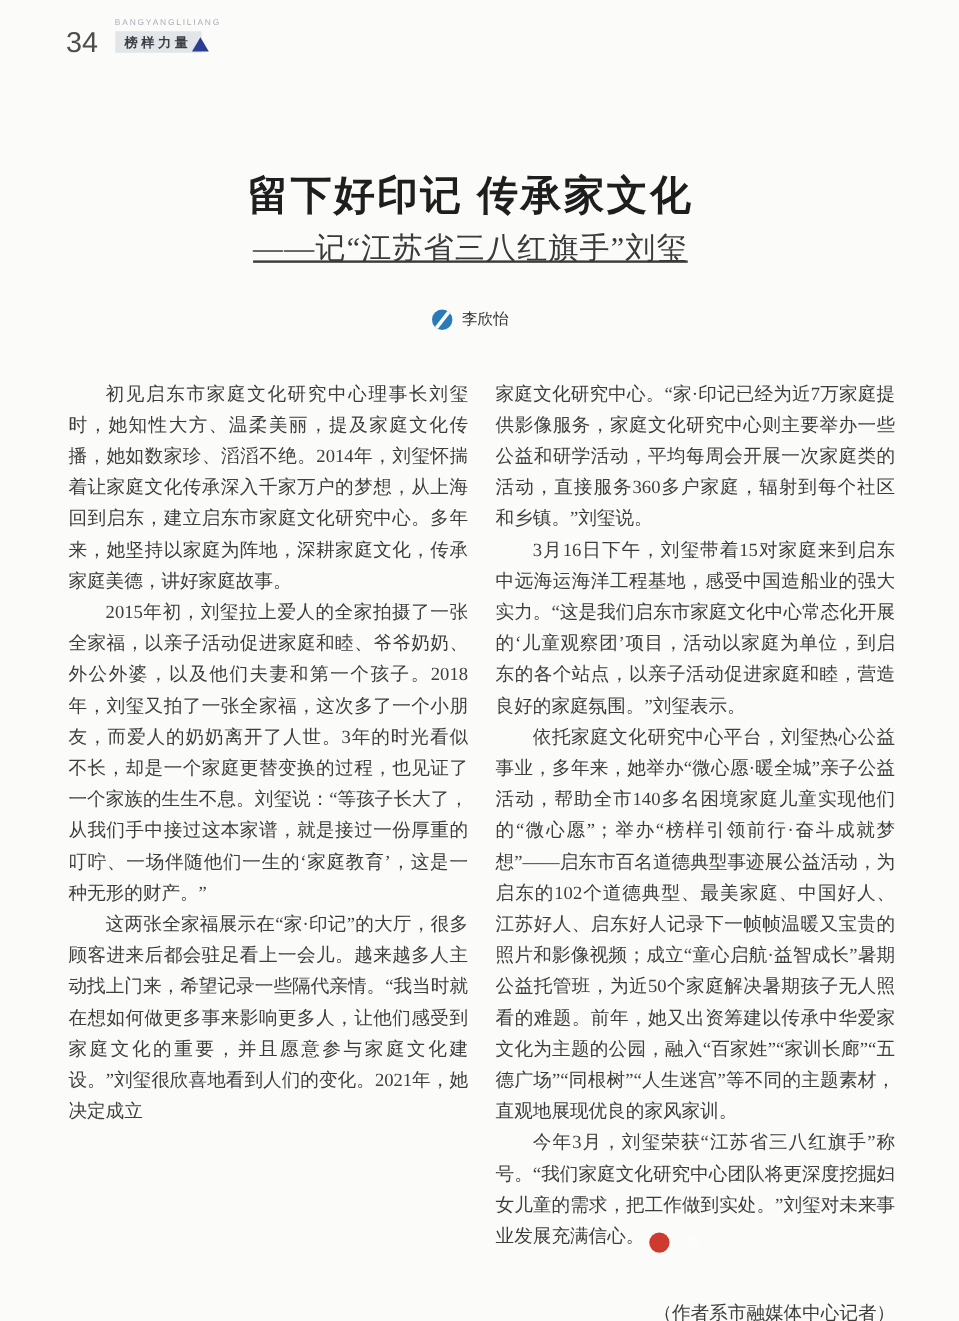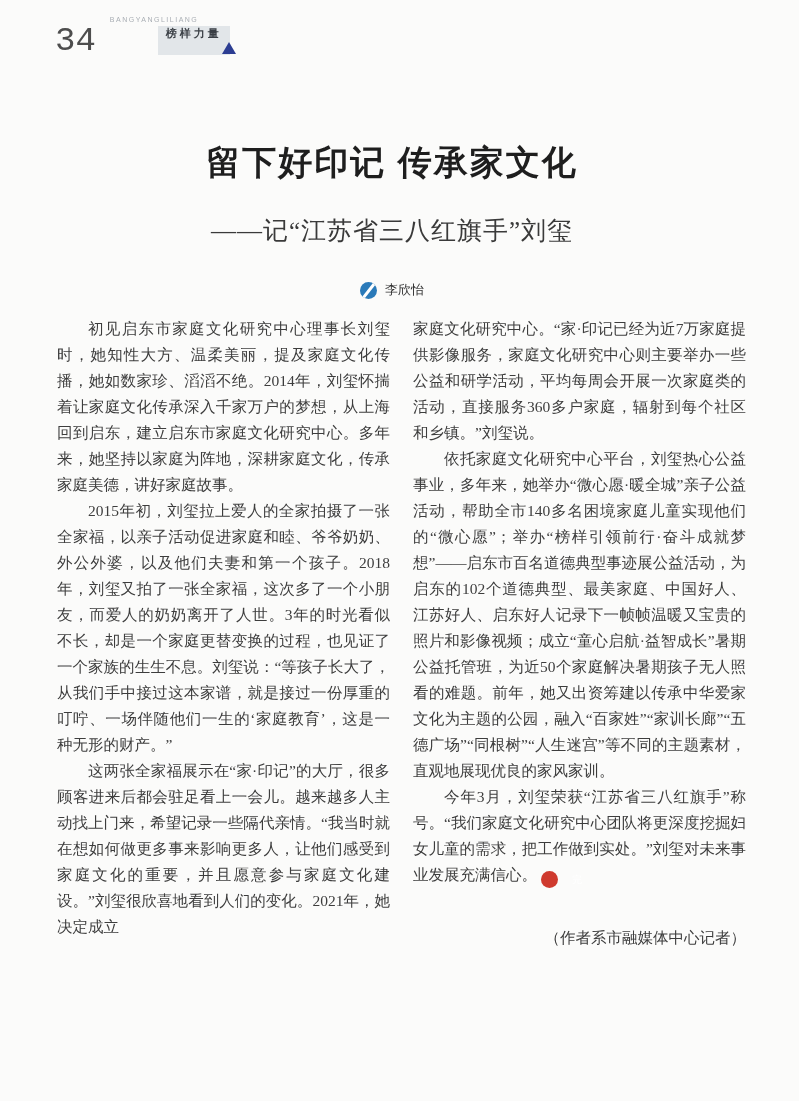--- a/index.html
+++ b/index.html
@@ -13,41 +13,41 @@
   }
 
   
   .page-header {
     position: absolute;
     top: 16px; left: 55px;
     display: flex;
     align-items: flex-start;
   }
   .page-number {
-    font-family: Liberation Mono, monospace;
-    font-size: 34px;
+    font-family: Liberation Sans, sans-serif;
+    font-size: 24px;
     color: #4d4d4d;
     line-height: 1;
     margin-top: 8px;
   }
   .column-block { margin-left: 14px; }
   .column-tagline {
     font-family: "Liberation Sans", sans-serif;
     font-size: 7px;
     letter-spacing: 1.5px;
     color: #a9aeb4;
     margin-bottom: 3px;
   }
   .column-badge {
     position: relative;
     background: #e2e6e9;
-    width: 72px; height: 29px;
+    width: 72px; height: 18px;
     display: flex;
+    align-items: center;
     justify-content: center;
-    margin-left: 48px;
   }
   .column-badge-label {
     font-size: 11px;
     letter-spacing: 3px;
     color: #3a3f45;
     font-weight: bold;
   }
   .badge-triangle {
     position: absolute;
     right: -6px; bottom: 1px;
@@ -60,24 +60,25 @@
   
   .title-block { position: absolute; top: 140px; left: 0; width: 784px; text-align: center; }
   .article-title {
     font-family: "Liberation Sans", sans-serif;
     font-size: 34px;
     font-weight: 900;
     letter-spacing: 2px;
     color: #1e1e1e;
   }
   .article-subtitle {
-    margin-top: 28px;
+    margin-top: 4px;
     font-size: 25px;
     letter-spacing: 1px;
     color: #3a3a3a;
+    text-decoration: underline;
   }
   .author-row {
     margin-top: 34px;
     display: flex;
     align-items: center;
     justify-content: center;
     gap: 8px;
   }
   .pen-icon {
     width: 17px; height: 17px;
@@ -173,20 +174,21 @@
 
 <div class="article-body">
   <div class="col">
       <p class="para">初见启东市家庭文化研究中心理事长刘玺时，她知性大方、温柔美丽，提及家庭文化传播，她如数家珍、滔滔不绝。2014年，刘玺怀揣着让家庭文化传承深入千家万户的梦想，从上海回到启东，建立启东市家庭文化研究中心。多年来，她坚持以家庭为阵地，深耕家庭文化，传承家庭美德，讲好家庭故事。</p>
       <p class="para">2015年初，刘玺拉上爱人的全家拍摄了一张全家福，以亲子活动促进家庭和睦、爷爷奶奶、外公外婆，以及他们夫妻和第一个孩子。2018年，刘玺又拍了一张全家福，这次多了一个小朋友，而爱人的奶奶离开了人世。3年的时光看似不长，却是一个家庭更替变换的过程，也见证了一个家族的生生不息。刘玺说：“等孩子长大了，从我们手中接过这本家谱，就是接过一份厚重的叮咛、一场伴随他们一生的‘家庭教育’，这是一种无形的财产。”</p>
       <p class="para">这两张全家福展示在“家·印记”的大厅，很多顾客进来后都会驻足看上一会儿。越来越多人主动找上门来，希望记录一些隔代亲情。“我当时就在想如何做更多事来影响更多人，让他们感受到家庭文化的重要，并且愿意参与家庭文化建设。”刘玺很欣喜地看到人们的变化。2021年，她决定成立</p>
     </div>
   <div class="col">
     <div>
         <p class="para no-indent">家庭文化研究中心。“家·印记已经为近7万家庭提供影像服务，家庭文化研究中心则主要举办一些公益和研学活动，平均每周会开展一次家庭类的活动，直接服务360多户家庭，辐射到每个社区和乡镇。”刘玺说。</p>
+        <p class="para">3月16日下午，刘玺带着15对家庭来到启东中远海运海洋工程基地，感受中国造船业的强大实力。“这是我们启东市家庭文化中心常态化开展的‘儿童观察团’项目，活动以家庭为单位，到启东的各个站点，以亲子活动促进家庭和睦，营造良好的家庭氛围。”刘玺表示。</p>
         <p class="para">依托家庭文化研究中心平台，刘玺热心公益事业，多年来，她举办“微心愿·暖全城”亲子公益活动，帮助全市140多名困境家庭儿童实现他们的“微心愿”；举办“榜样引领前行·奋斗成就梦想”——启东市百名道德典型事迹展公益活动，为启东的102个道德典型、最美家庭、中国好人、江苏好人、启东好人记录下一帧帧温暖又宝贵的照片和影像视频；成立“童心启航·益智成长”暑期公益托管班，为近50个家庭解决暑期孩子无人照看的难题。前年，她又出资筹建以传承中华爱家文化为主题的公园，融入“百家姓”“家训长廊”“五德广场”“同根树”“人生迷宫”等不同的主题素材，直观地展现优良的家风家训。</p>
         <p class="para">今年3月，刘玺荣获“江苏省三八红旗手”称号。“我们家庭文化研究中心团队将更深度挖掘妇女儿童的需求，把工作做到实处。”刘玺对未来事业发展充满信心。<span class="seal">完</span></p>
       </div>
     <div class="byline">（作者系市融媒体中心记者）</div>
   </div>
 </div>
 
 <div class="page-footer">
   <div class="footer-brand">
     <span class="brand-primary">启东</span><span class="brand-secondary">通讯</span>

